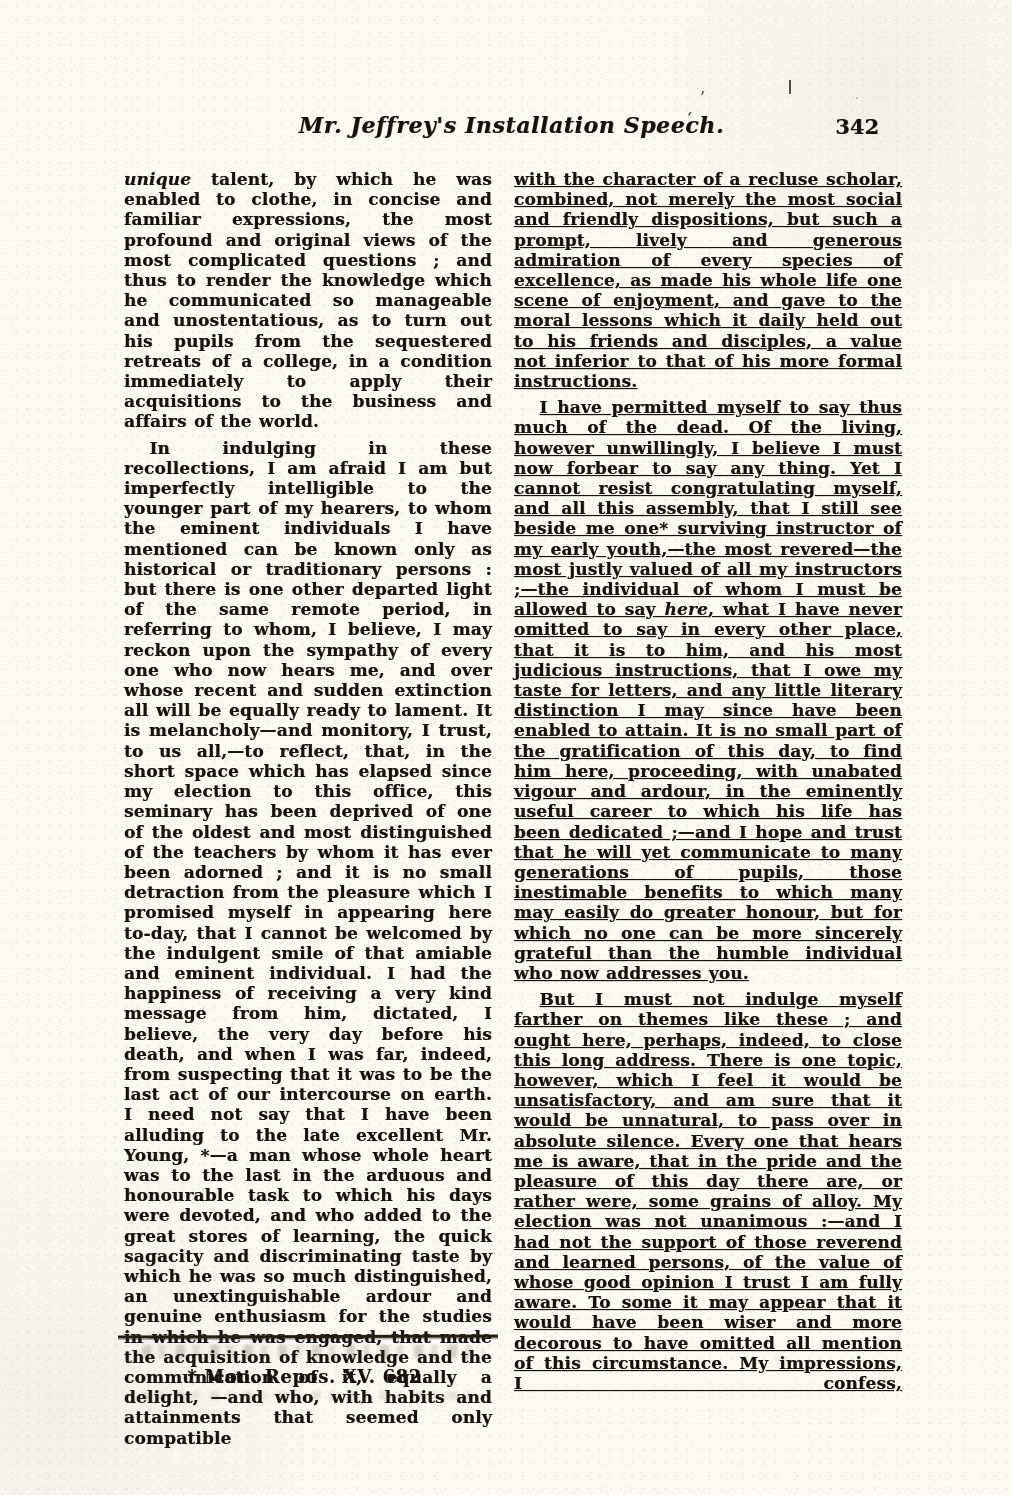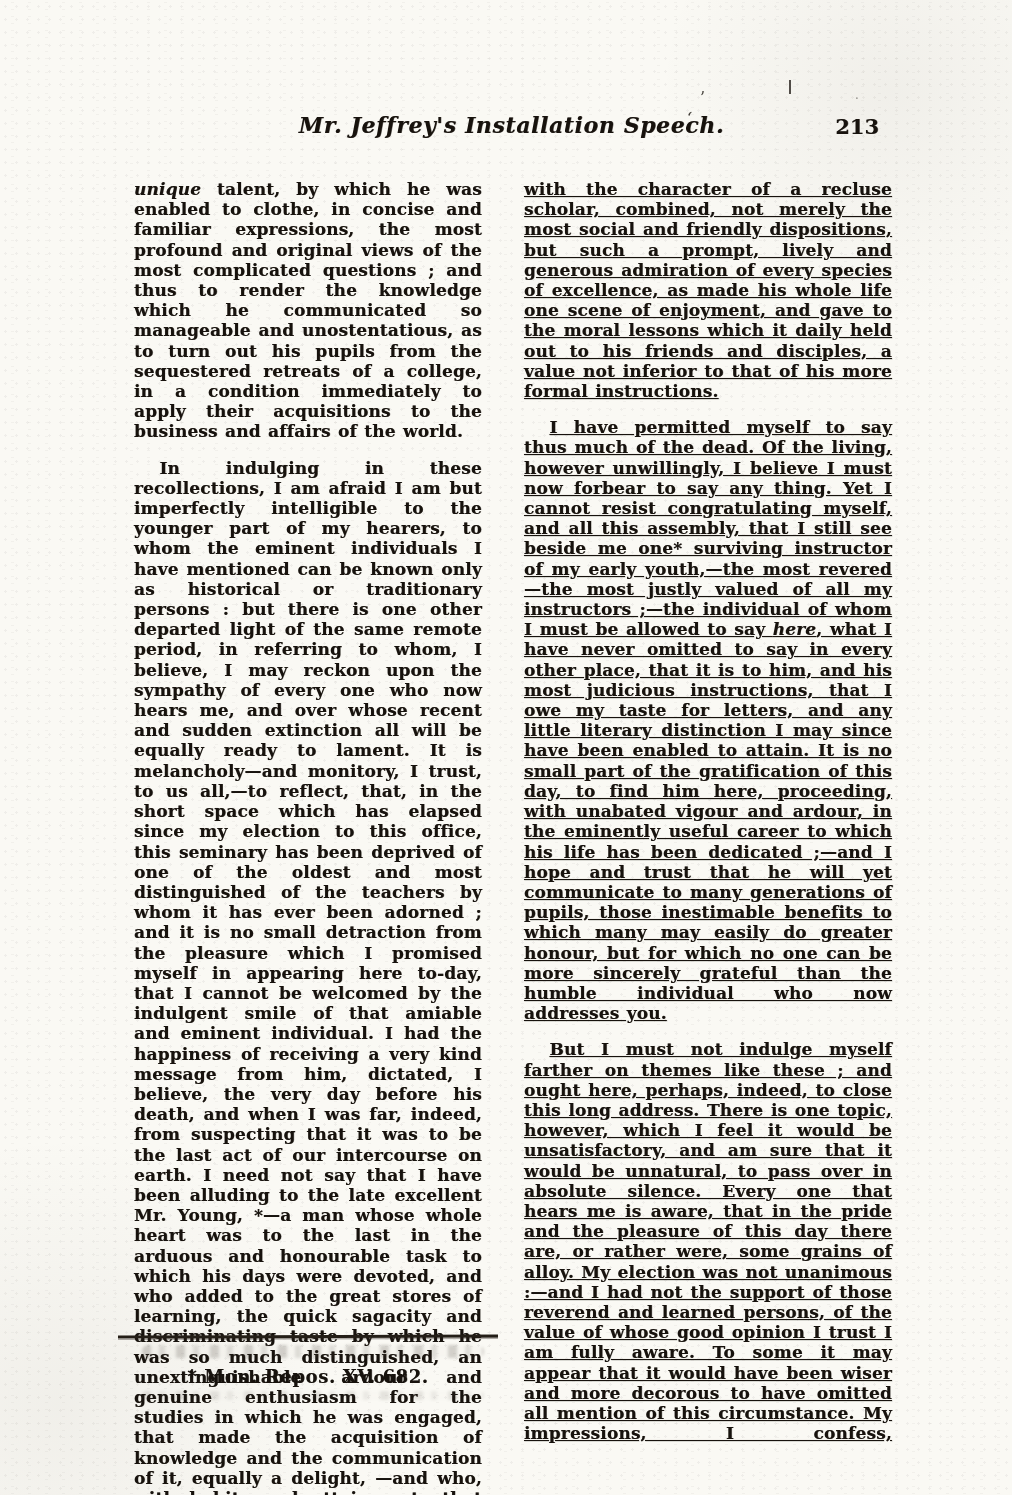--- a/index.html
+++ b/index.html
@@ -65,21 +65,21 @@
     gap: 10px;
   }
   .column {
     position: relative;
     height: 1300px;
   }
   .col-left  { width: 380px; }
   .col-right { width: 400px; text-decoration: underline; }
 
   .column p {
-    margin: 16px;
+    margin: 6px;
     text-align: justify;
     font-size: 17px;
     line-height: 20.2px;
     font-weight: bold;
     letter-spacing: 0.15px;
     word-spacing: 1.2px;
     hyphens: auto;
     -webkit-hyphens: auto;
     text-shadow: 0.4px 0.35px 0 rgba(23,18,13,0.42), -0.2px -0.15px 0 rgba(23,18,13,0.18);
   }
@@ -129,21 +129,21 @@
   .a3 { top: 108px; left: 686px; font-size: 17px; transform: rotate(12deg); }
   .a4 { top: 92px;  left: 855px; font-size: 12px; opacity: .6; }
 </style>
 </head>
 <body>
 
 <div class="page">
 
   <header class="running-head">
     <div class="head-title">Mr. Jeffrey's Installation Speech.</div>
-    <div class="page-num">213</div>
+    <div class="page-num">342</div>
   </header>
 
   <span class="artifact a1">’</span>
   <span class="artifact a2"></span>
   <span class="artifact a3">ʻ</span>
   <span class="artifact a4">·</span>
 
   <div class="columns">
 
     <div class="column col-left">

